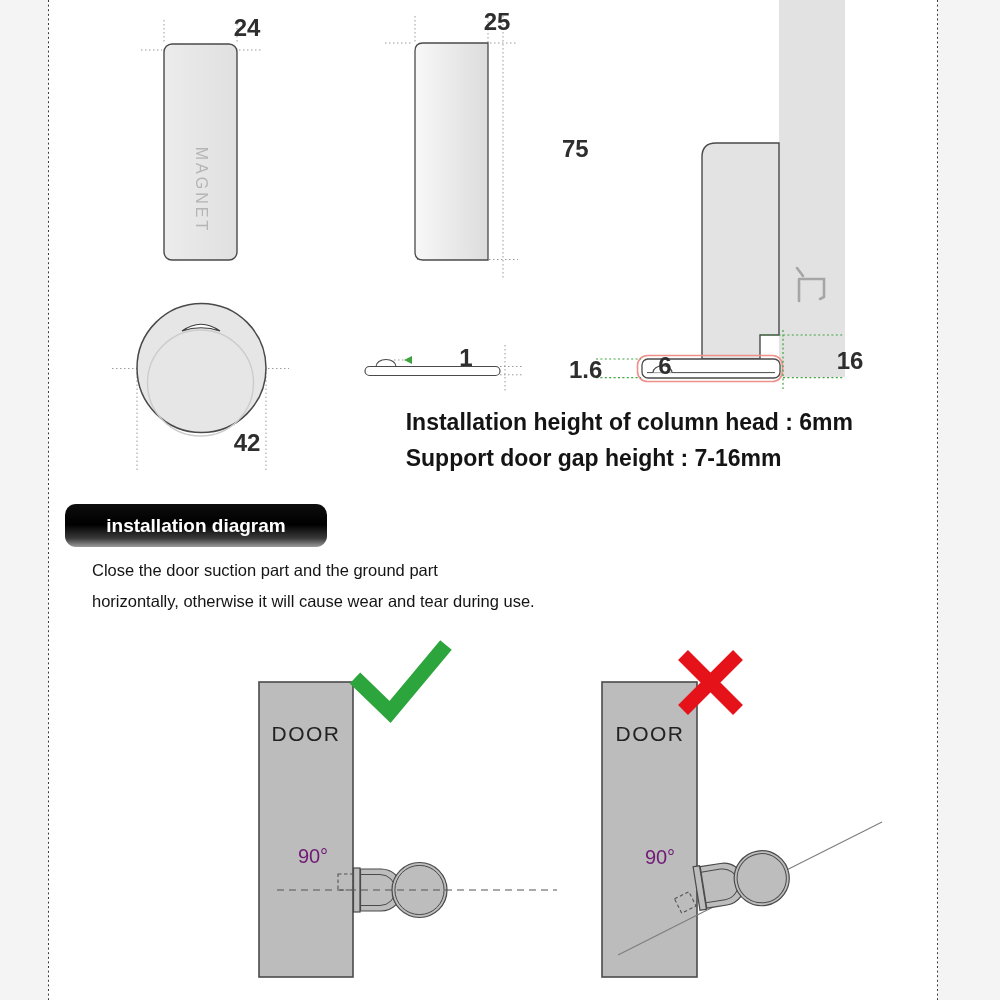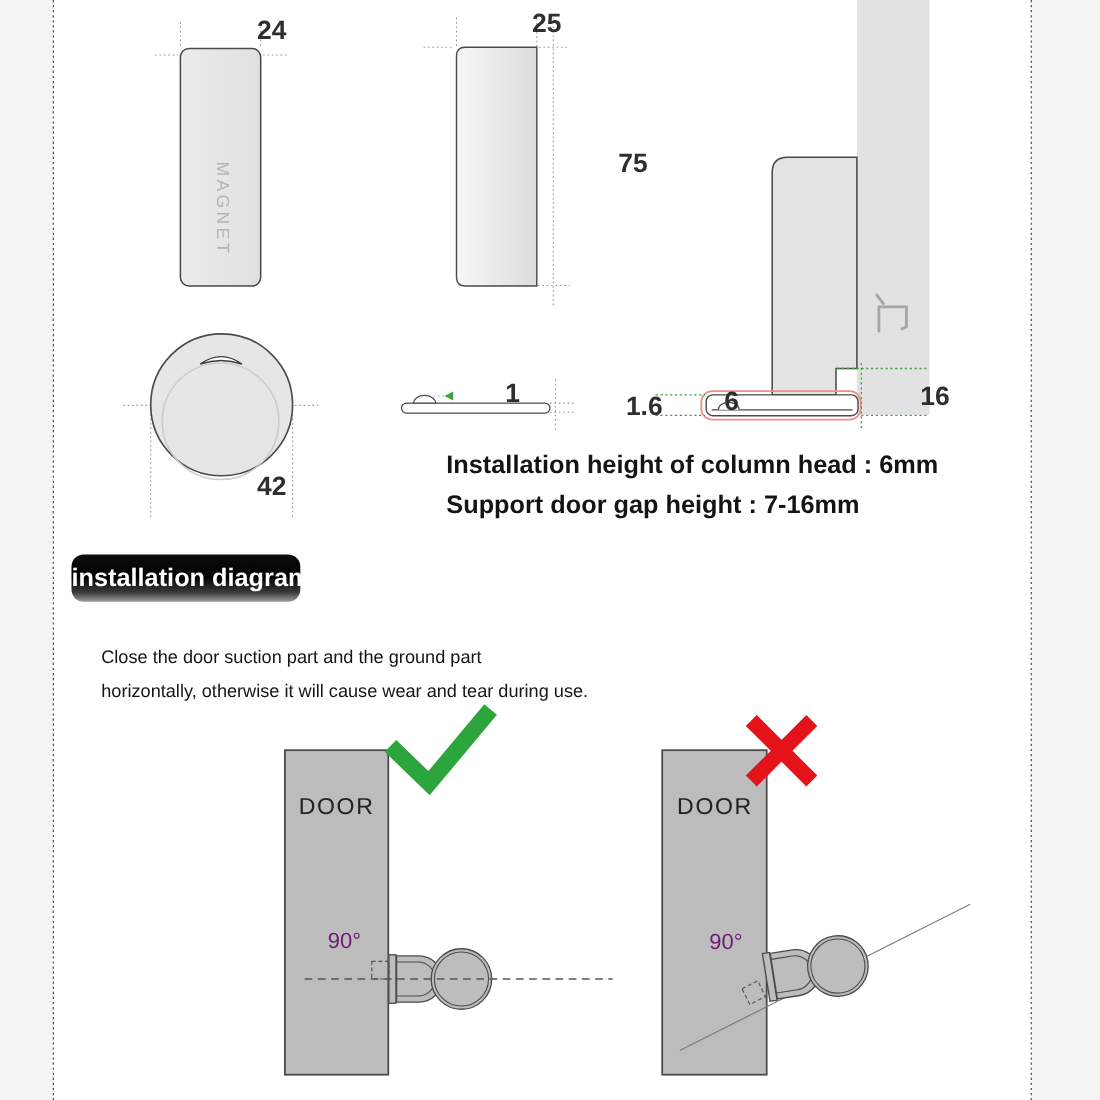--- a/index.html
+++ b/index.html
@@ -5,25 +5,25 @@
   html,body{margin:0;padding:0;background:#fff;}
   #stage{position:relative;width:1000px;height:1000px;background:#ffffff;overflow:hidden;
          font-family:"Liberation Sans",sans-serif;}
   #art{position:absolute;left:0;top:0;}
   .lbl{position:absolute;font-weight:700;color:#2e2e2e;font-size:24px;white-space:nowrap;line-height:1;margin-left:47px;}
   .ctr{transform:translateX(-50%);}
   .magnet-txt{position:absolute;left:201px;top:190px;transform:translate(-50%,-50%) rotate(90deg);
      color:#b5b5b5;font-size:16px;letter-spacing:3px;font-weight:400;white-space:nowrap;}
   .caption{position:absolute;right:147px;top:405px;text-align:left;color:#141414;
      font-size:23px;font-weight:600;line-height:35.5px;white-space:nowrap;}
-  .badge{position:absolute;left:65px;top:504px;width:208px;height:43px;border-radius:11px;
+  .badge{position:absolute;left:65px;top:504px;width:262px;height:43px;border-radius:11px;
      background:linear-gradient(180deg,#0d0d0d 0%,#000 48%,#3a3a3a 80%,#9c9c9c 100%);
-     color:#fff;font-size:23px;font-weight:600;text-align:center;line-height:43px;white-space:nowrap;}
+     color:#fff;font-size:19px;font-weight:600;text-align:center;line-height:43px;white-space:nowrap;}
   .notes{position:absolute;left:92px;top:555px;color:#141414;font-size:16.5px;font-weight:400;
-     line-height:31px;white-space:nowrap;margin-top:28px;}
+     line-height:31px;white-space:nowrap;}
   .doorlbl{position:absolute;font-size:21px;letter-spacing:1.5px;color:#222;font-weight:400;white-space:nowrap;line-height:1;}
   .anglbl{position:absolute;font-size:20px;color:#701a75;font-weight:400;white-space:nowrap;line-height:1;}
 </style>
 </head>
 <body>
 
 <div id="stage">
 
 <svg id="art" width="1000" height="1000" viewBox="0 0 1000 1000">
   <defs>

